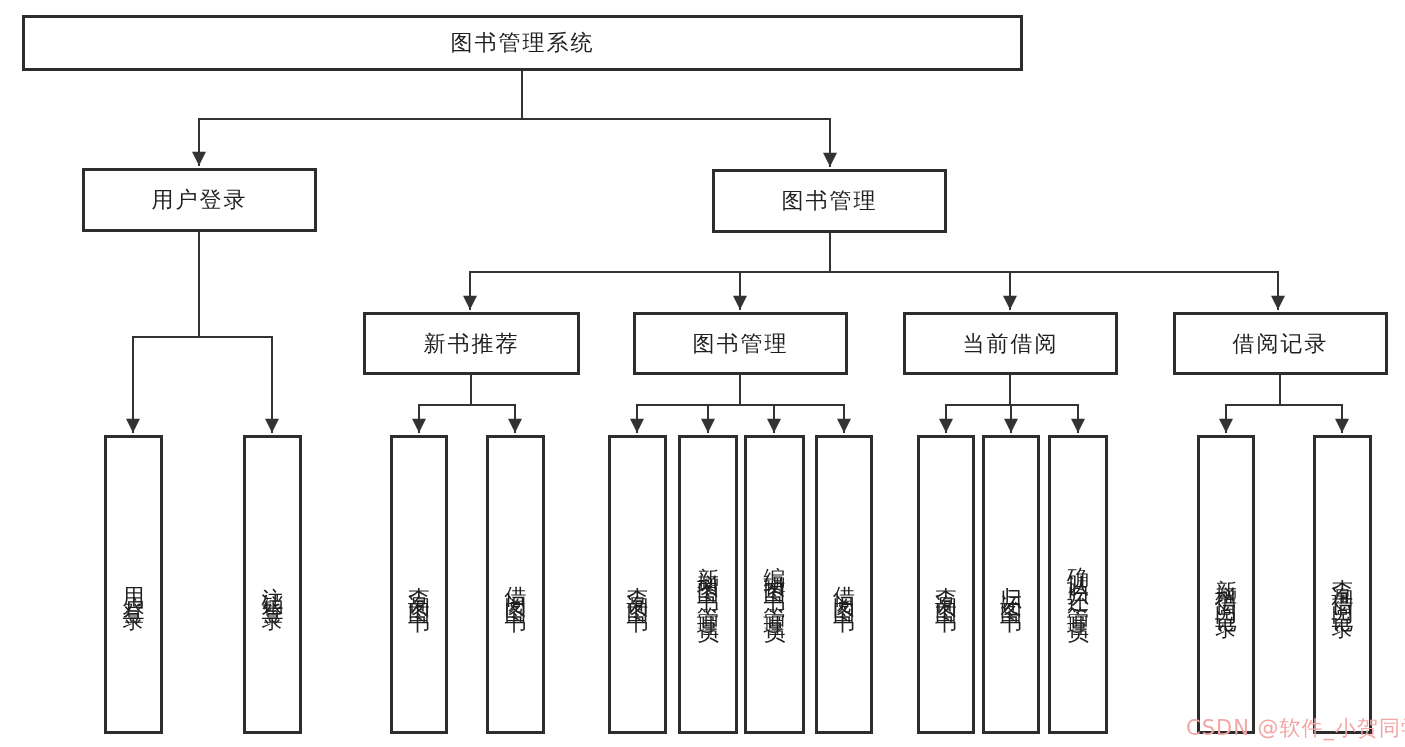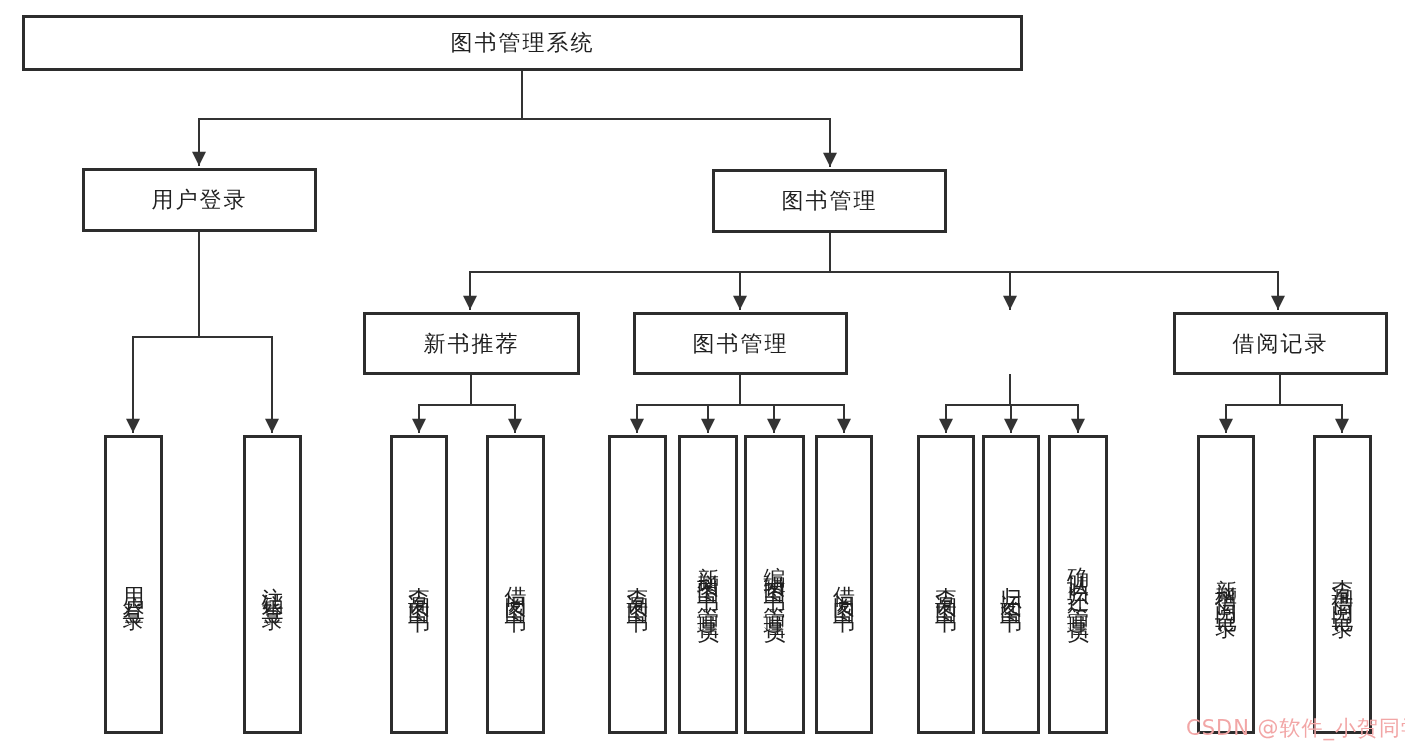--- a/index.html
+++ b/index.html
@@ -117,20 +117,23 @@
   <div class="box h" style="left:712px;top:169px;width:235px;height:64px">
     <span>图书管理</span>
   </div>
 
   <div class="box h" style="left:363px;top:312px;width:217px;height:63px">
     <span>新书推荐</span>
   </div>
   <div class="box h" style="left:633px;top:312px;width:215px;height:63px">
     <span>图书管理</span>
   </div>
+  <div class="box h" style="left:903px;top:312px;width:215px;height:63px">
+    <span>当前借阅</span>
+  </div>
   <div class="box h" style="left:1173px;top:312px;width:215px;height:63px">
     <span>借阅记录</span>
   </div>
 
   <div class="box v" style="left:104px;top:435px;width:59px;height:299px">
     <span>用户登录</span>
   </div>
   <div class="box v" style="left:243px;top:435px;width:59px;height:299px">
     <span>注销登录</span>
   </div>

